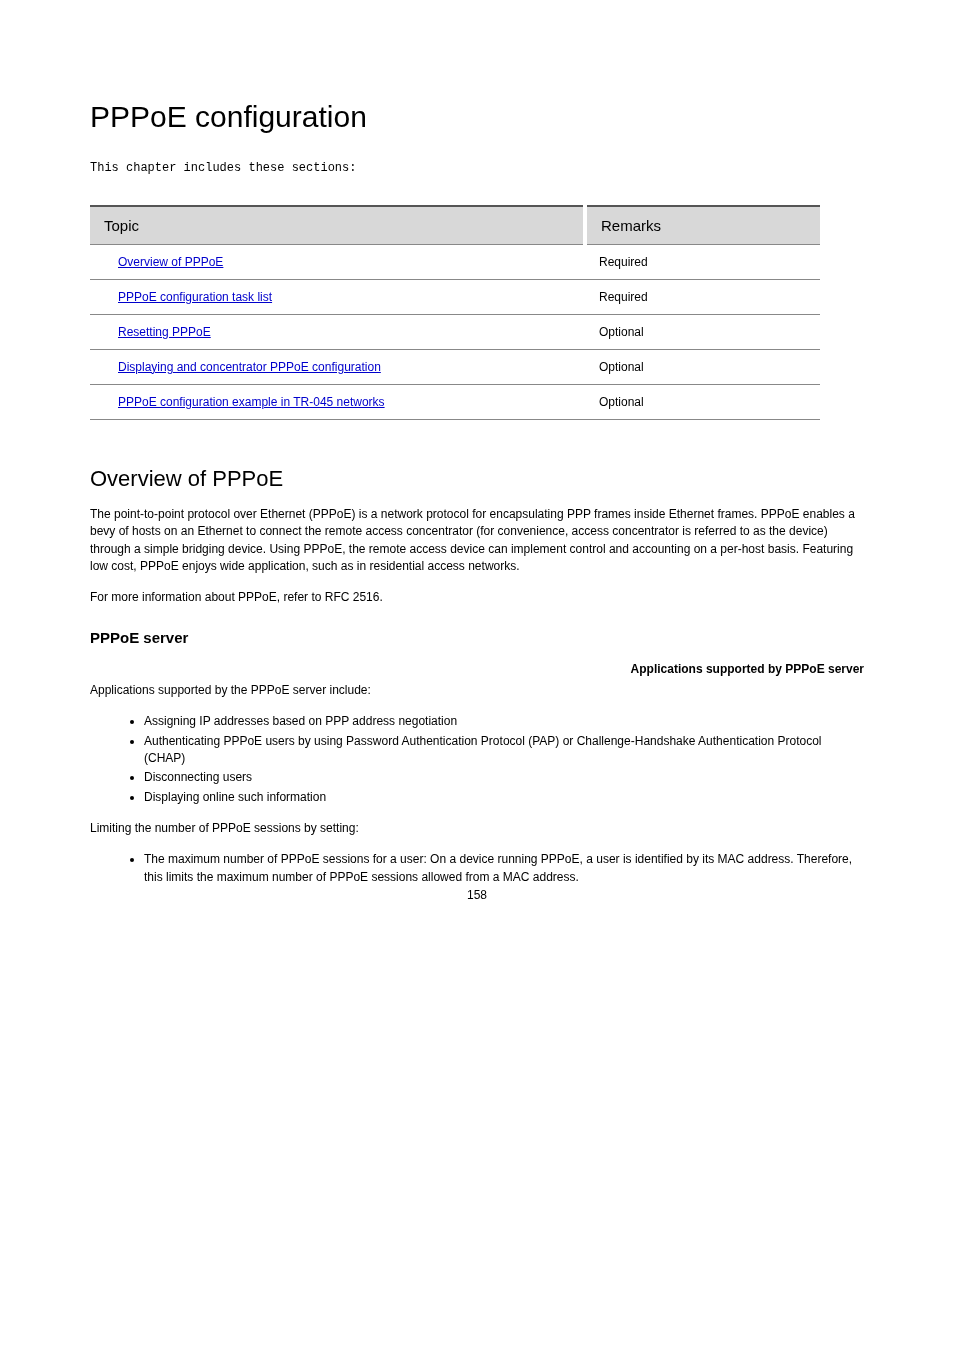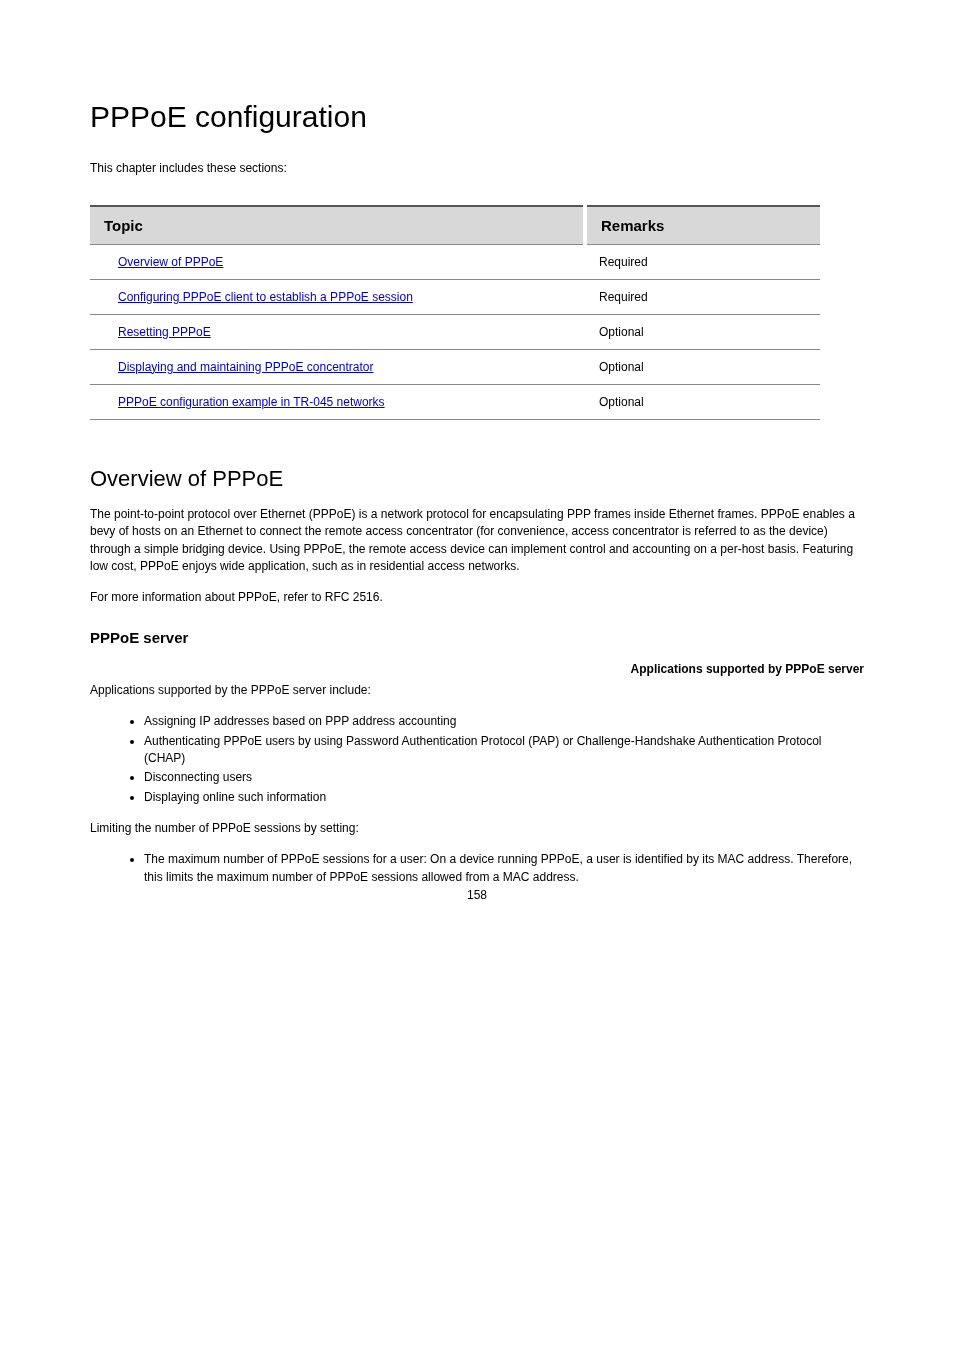--- a/index.html
+++ b/index.html
@@ -1,32 +1,32 @@
 <!DOCTYPE html>
 <html><head>
 <meta charset="utf-8">
 <style>
   * { margin: 0; padding: 0; box-sizing: border-box; }
   html, body { width: 954px; background: #fff; font-family: Arial, sans-serif; color: #000; }
   body { padding: 100px 90px 60px 90px; }
 
   .page-title { font-size: 30px; font-weight: normal; margin-bottom: 26px; }
-  .intro { font-size: 12px; line-height: 1.4; margin-bottom: 28px; }
+  .intro { font-size: 12px; line-height: 1.4; margin-bottom: 28px; font-family: Liberation Mono, monospace; }
 
   table.topic-table {
     width: 730px;
     border-collapse: collapse;
     margin-bottom: 46px;
     border-top: 2px solid #555;
     border-bottom: 1px solid #888;
   }
   table.topic-table th {
     background: #d8d8d8;
     font-size: 15px;
-    font-weight: bold;
+    font-weight: normal;
     text-align: left;
     padding: 10px 14px;
     border-right: 4px solid #fff;
   }
   table.topic-table th:last-child { border-right: none; }
   table.topic-table td {
     font-size: 12px;
     padding: 10px 14px 10px 28px;
     border-top: 1px solid #888;
     vertical-align: middle;
@@ -58,47 +58,47 @@
       <th style="width:495px">Topic</th>
       <th>Remarks</th>
     </tr>
   </thead>
   <tbody>
     <tr>
       <td><a href="#" class="topic-link">Overview of PPPoE</a></td>
       <td class="col-ref">Required</td>
     </tr>
     <tr>
-      <td><a href="#" class="topic-link">Configuring PPPoE client to establish a PPPoE session</a></td>
+      <td><a href="#" class="topic-link">PPPoE configuration task list</a></td>
       <td class="col-ref">Required</td>
     </tr>
     <tr>
       <td><a href="#" class="topic-link">Resetting PPPoE</a></td>
       <td class="col-ref">Optional</td>
     </tr>
     <tr>
-      <td><a href="#" class="topic-link">Displaying and maintaining PPPoE concentrator</a></td>
+      <td><a href="#" class="topic-link">Displaying and concentrator PPPoE configuration</a></td>
       <td class="col-ref">Optional</td>
     </tr>
     <tr>
       <td><a href="#" class="topic-link">PPPoE configuration example in TR-045 networks</a></td>
       <td class="col-ref">Optional</td>
     </tr>
   </tbody>
 </table>
 
 <h2 class="section-h2">Overview of PPPoE</h2>
 <p class="body">The point-to-point protocol over Ethernet (PPPoE) is a network protocol for encapsulating PPP frames inside Ethernet frames. PPPoE enables a bevy of hosts on an Ethernet to connect the remote access concentrator (for convenience, access concentrator is referred to as the device) through a simple bridging device. Using PPPoE, the remote access device can implement control and accounting on a per-host basis. Featuring low cost, PPPoE enjoys wide application, such as in residential access networks.</p>
 <p class="body">For more information about PPPoE, refer to RFC 2516.</p>
 
 <h3 class="section-h3">PPPoE server</h3>
 <h4 class="section-h4">Applications supported by PPPoE server</h4>
 <p class="body">Applications supported by the PPPoE server include:</p>
 <ul class="bullets">
-  <li>Assigning IP addresses based on PPP address accounting</li>
+  <li>Assigning IP addresses based on PPP address negotiation</li>
   <li>Authenticating PPPoE users by using Password Authentication Protocol (PAP) or Challenge-Handshake Authentication Protocol (CHAP)</li>
   <li>Disconnecting users</li>
   <li>Displaying online such information</li>
 </ul>
 <p class="body" style="margin-top:14px">Limiting the number of PPPoE sessions by setting:</p>
 <ul class="bullets">
   <li>The maximum number of PPPoE sessions for a user: On a device running PPPoE, a user is identified by its MAC address. Therefore, this limits the maximum number of PPPoE sessions allowed from a MAC address.</li>
 </ul>
 
 <div class="page-num">158</div>

